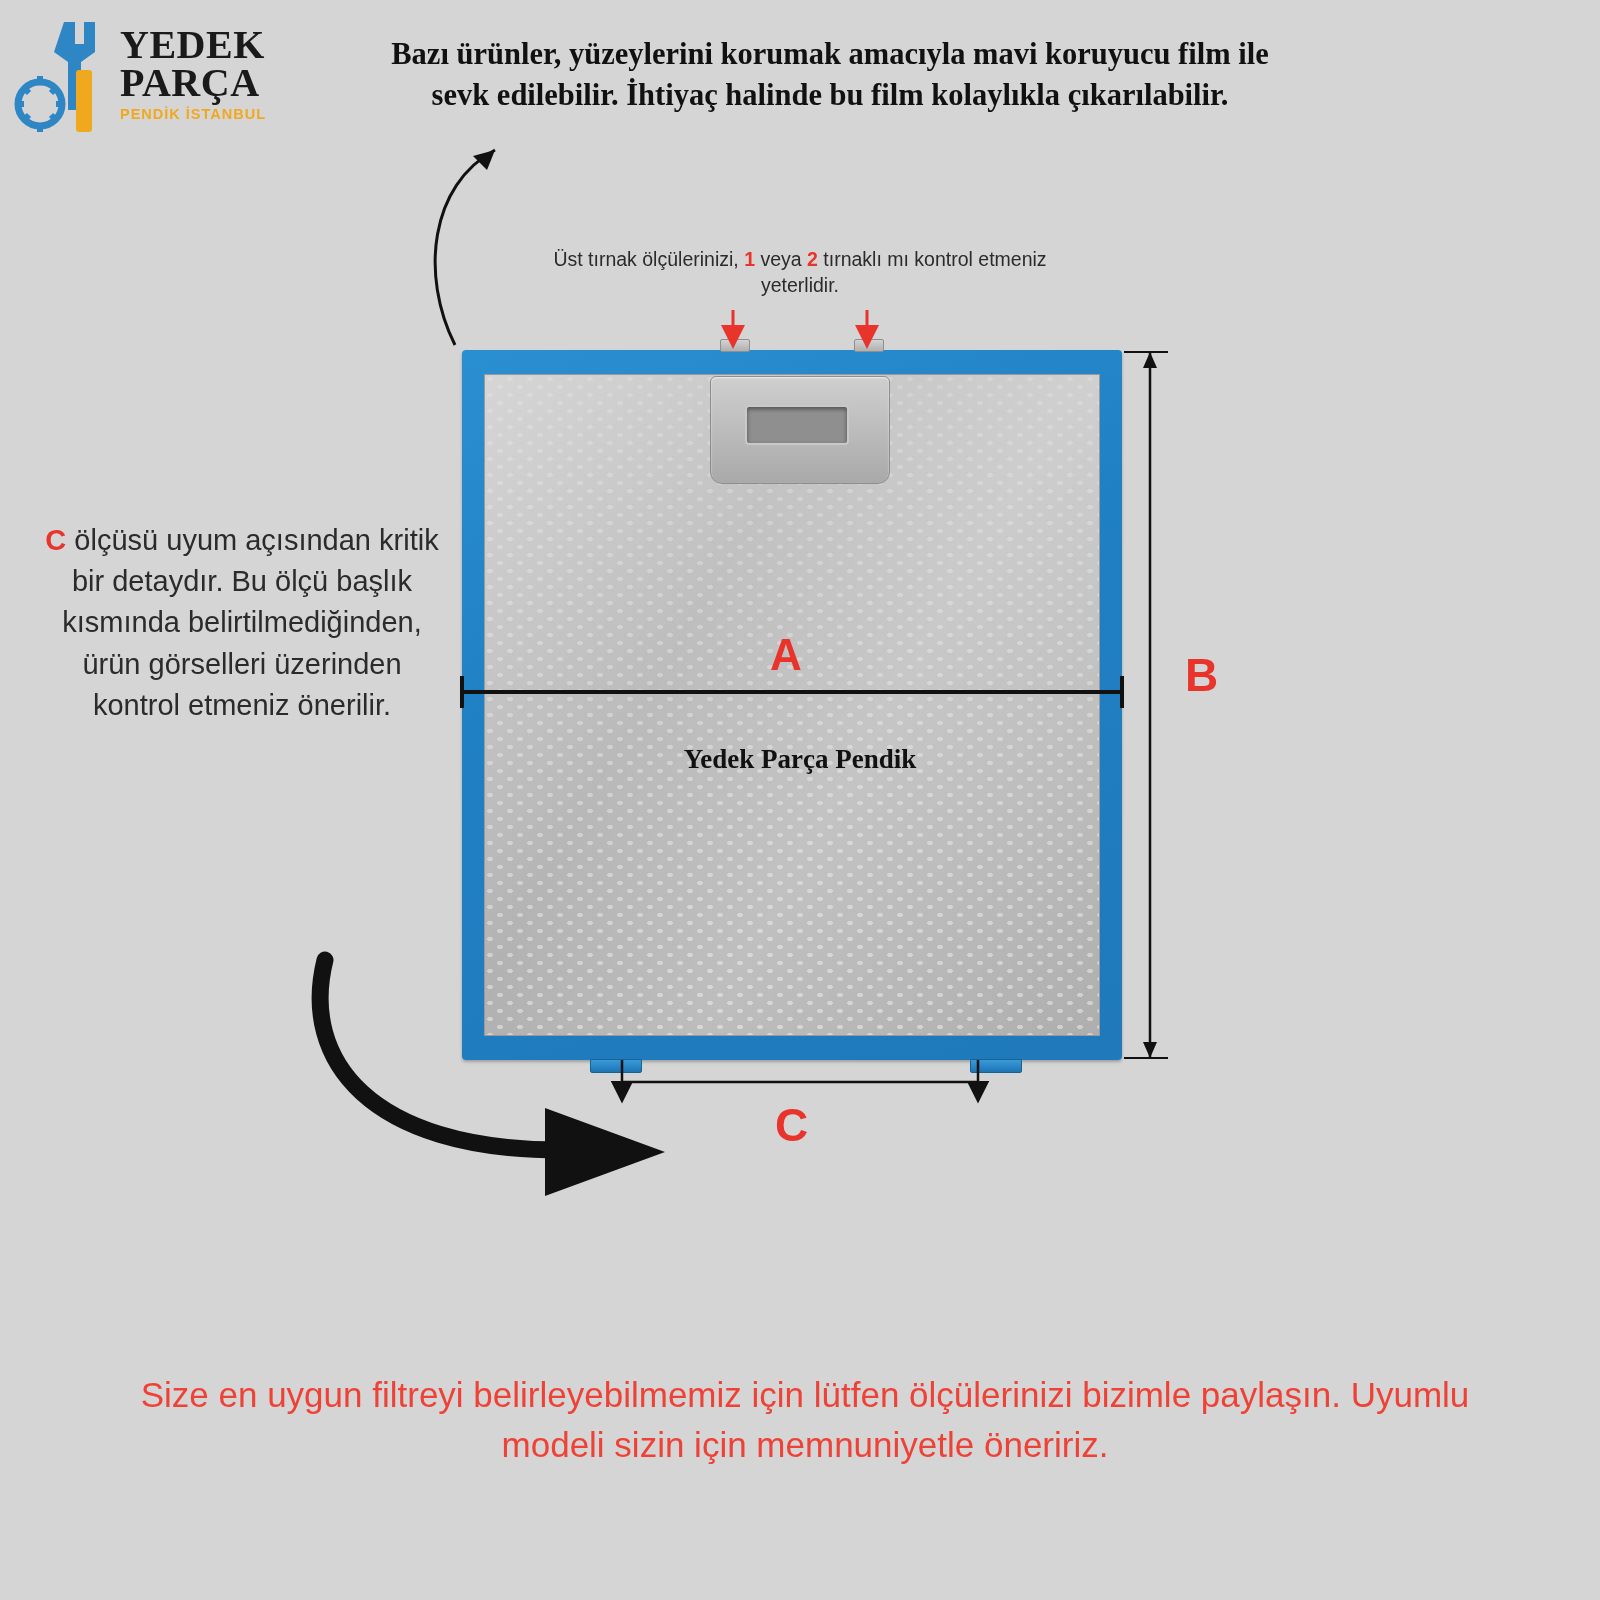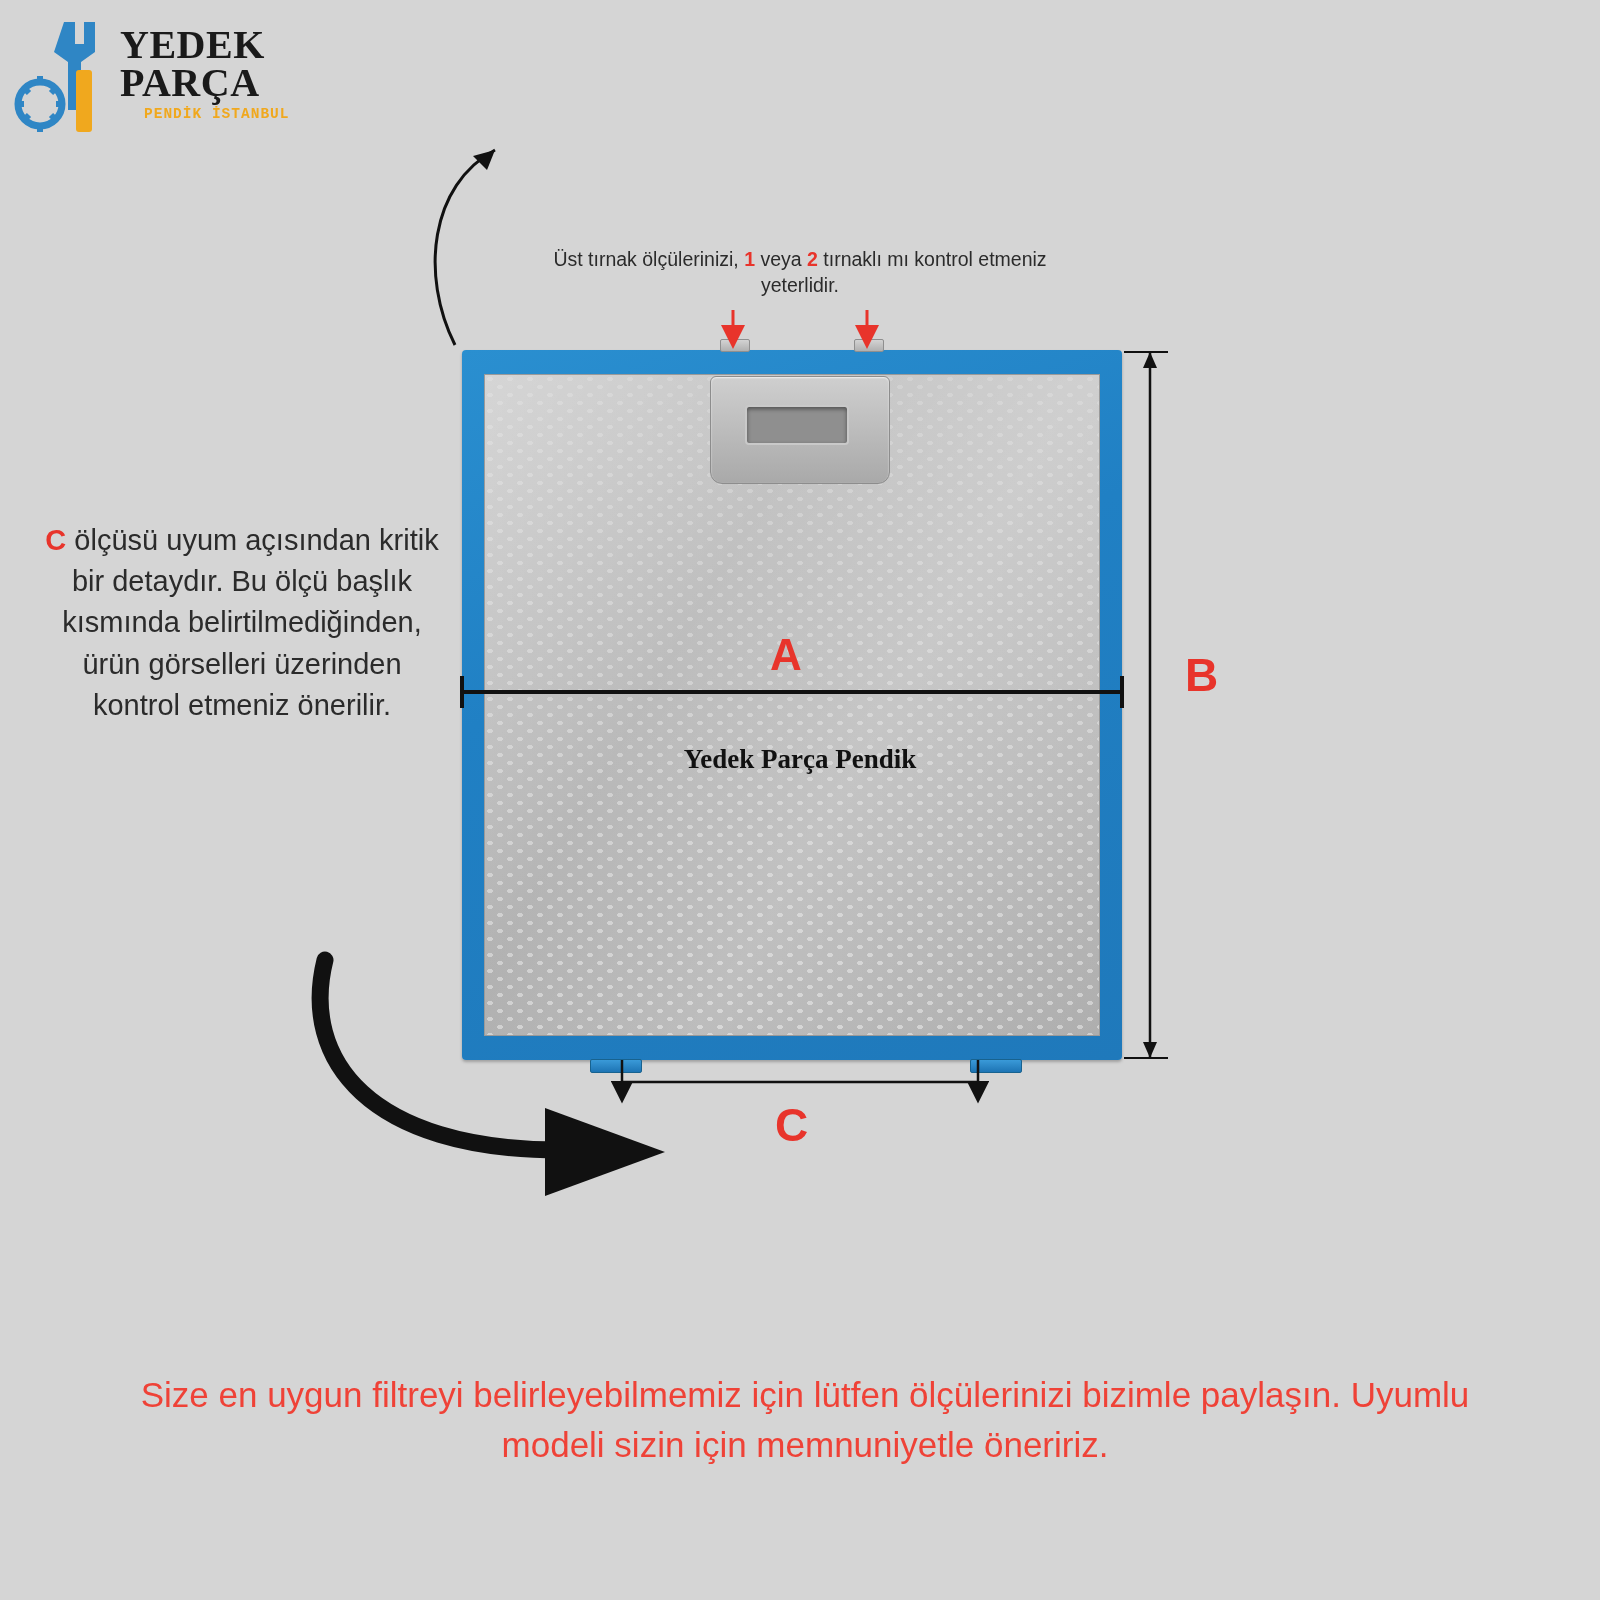--- a/index.html
+++ b/index.html
@@ -16,23 +16,23 @@
   
   .logo { position: absolute; left: 14px; top: 12px; width: 300px; height: 130px; }
   .logo-mark { position: absolute; left: 0; top: 4px; width: 104px; height: 120px; }
   .logo-text { position: absolute; left: 106px; top: 14px; }
   .logo-l1, .logo-l2 {
     font-family: "Liberation Serif", serif;
     font-weight: bold; font-size: 40px; color: #1a1a1a;
     line-height: 0.95; letter-spacing: 0.5px;
   }
   .logo-sub {
-    font-family: Liberation Mono, monospace;
+    font-family: Liberation Sans, sans-serif;
     font-weight: bold; font-size: 14.5px; color: #f0a81e;
-    letter-spacing: 1px; margin-top: 4px; margin-left: 24px;
+    letter-spacing: 1px; margin-top: 4px;
   }
 
   
   .headline {
     position: absolute; left: 370px; top: 34px; width: 920px;
     font-family: "Liberation Serif", serif;
     font-weight: bold; font-size: 30.5px; color: #111;
     text-align: center; line-height: 1.36;
   }
 
@@ -156,20 +156,21 @@
         <rect x="62" y="54" width="16" height="62" rx="3" fill="#f0a81e"></rect>
       </svg>
     </div>
     <div class="logo-text">
       <div class="logo-l1">YEDEK</div>
       <div class="logo-l2">PARÇA</div>
       <div class="logo-sub">PENDİK İSTANBUL</div>
     </div>
   </div>
 
+  <div class="headline">Bazı ürünler, yüzeylerini korumak amacıyla mavi koruyucu film ile sevk edilebilir. İhtiyaç halinde bu film kolaylıkla çıkarılabilir.</div>
 
   <div class="tab-note">
     <span>Üst tırnak ölçülerinizi, </span><span class="num">1</span><span> veya </span><span class="num">2</span><span> tırnaklı mı kontrol etmeniz yeterlidir.</span>
   </div>
 
   <div class="left-note">
     <span class="c">C</span><span> ölçüsü uyum açısından kritik bir detaydır. Bu ölçü başlık kısmında belirtilmediğinden, ürün görselleri üzerinden kontrol etmeniz önerilir.</span>
   </div>
 
   <div class="filter-wrap">

